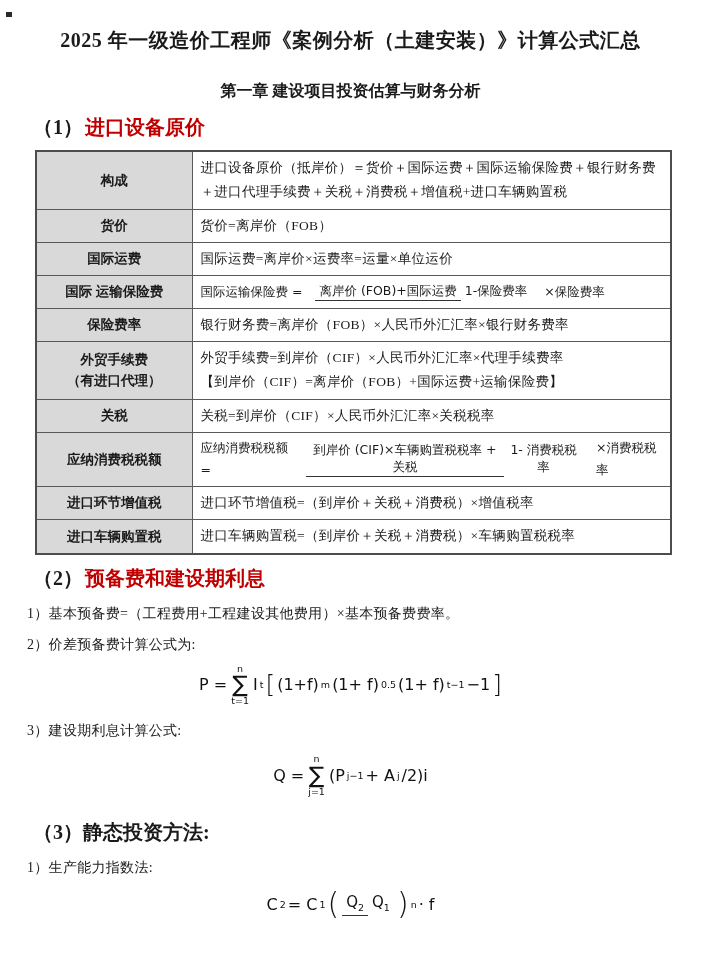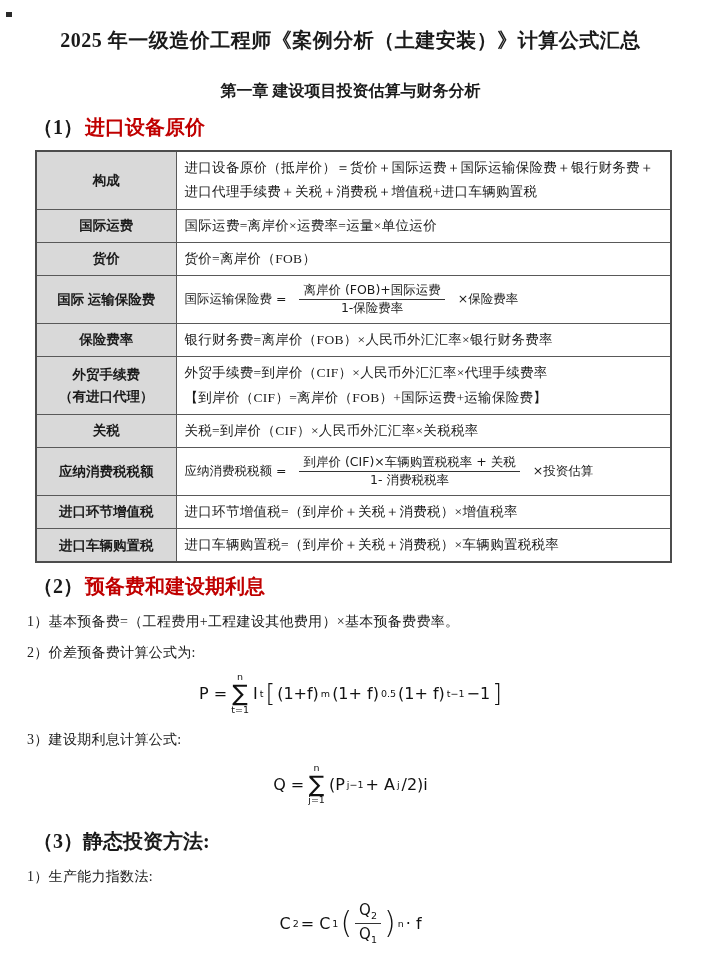--- a/index.html
+++ b/index.html
@@ -49,21 +49,21 @@
     width: 637px;
     border-collapse: collapse;
     border: 2px solid #4d4d4d;
     font-size: 13.5px;
   }
   table.formula-table td {
     border: 1px solid #595959;
     vertical-align: middle;
   }
   td.lbl {
-    width: 140px;
+    width: 156px;
     background: #d9d9d9;
     text-align: center;
     font-weight: bold;
     padding: 5px 4px;
     line-height: 1.6;
   }
   td.val {
     padding: 4px 8px;
     line-height: 1.8;
     letter-spacing: 0.3px;
@@ -71,22 +71,22 @@
   .eqline {
     font-family: "DejaVu Sans", sans-serif;
     font-size: 12.5px;
     letter-spacing: 0;
     display: flex;
     align-items: center;
     gap: 12px;
   }
   .frac {
     display: inline-flex;
-    flex-direction: column;
-    align-items: center;
+    flex-direction: row;
+    align-items: flex-start;
     text-align: center;
     line-height: 1.35;
     margin: 2px 1px;
   }
   .frac .num { padding: 0 4px; border-bottom: 1.5px solid #333; }
   .frac .den { padding: 0 4px; }
   .body-line {
     margin: 13px 0 0 27px;
     font-size: 14px;
     letter-spacing: 0.3px;
@@ -131,26 +131,26 @@
     <span class="sub-num">（1）</span><span class="sub-red">进口设备原价</span>
   </div>
 
   <table class="formula-table">
     <tbody>
         <tr>
       <td class="lbl">构成</td>
       <td class="val">进口设备原价（抵岸价）＝货价＋国际运费＋国际运输保险费＋银行财务费＋进口代理手续费＋关税＋消费税＋增值税+进口车辆购置税</td>
     </tr>
     <tr>
+      <td class="lbl">货价</td>
+      <td class="val">货价=离岸价（FOB）</td>
+    </tr>
+    <tr>
       <td class="lbl">国际运费</td>
       <td class="val">国际运费=离岸价×运费率=运量×单位运价</td>
-    </tr>
-    <tr>
-      <td class="lbl">货价</td>
-      <td class="val">货价=离岸价（FOB）</td>
     </tr>
     <tr>
       <td class="lbl">国际 运输保险费</td>
       <td class="val">
         <div class="eqline">
           <span>国际运输保险费 =</span>
           <span class="frac">
             <span class="num">离岸价 (FOB)+国际运费</span>
             <span class="den">1-保险费率</span>
           </span>
@@ -178,21 +178,21 @@
     </tr>
     <tr>
       <td class="lbl">应纳消费税税额</td>
       <td class="val">
         <div class="eqline">
           <span>应纳消费税税额 =</span>
           <span class="frac">
             <span class="num">到岸价 (CIF)×车辆购置税税率 + 关税</span>
             <span class="den">1- 消费税税率</span>
           </span>
-          <span>×投资估算</span>
+          <span>×消费税税率</span>
         </div>
       </td>
     </tr>
     <tr>
       <td class="lbl">进口环节增值税</td>
       <td class="val">进口环节增值税=（到岸价＋关税＋消费税）×增值税率</td>
     </tr>
     <tr>
       <td class="lbl">进口车辆购置税</td>
       <td class="val">进口车辆购置税=（到岸价＋关税＋消费税）×车辆购置税税率</td>

